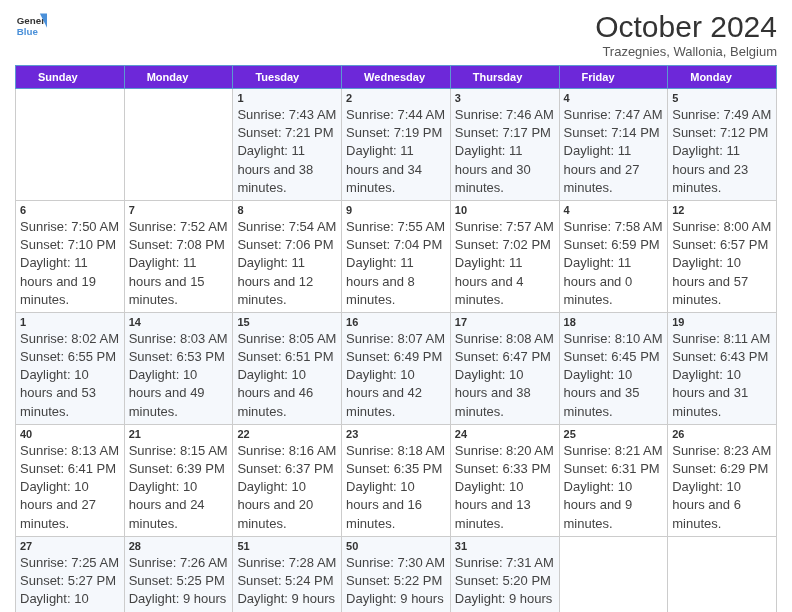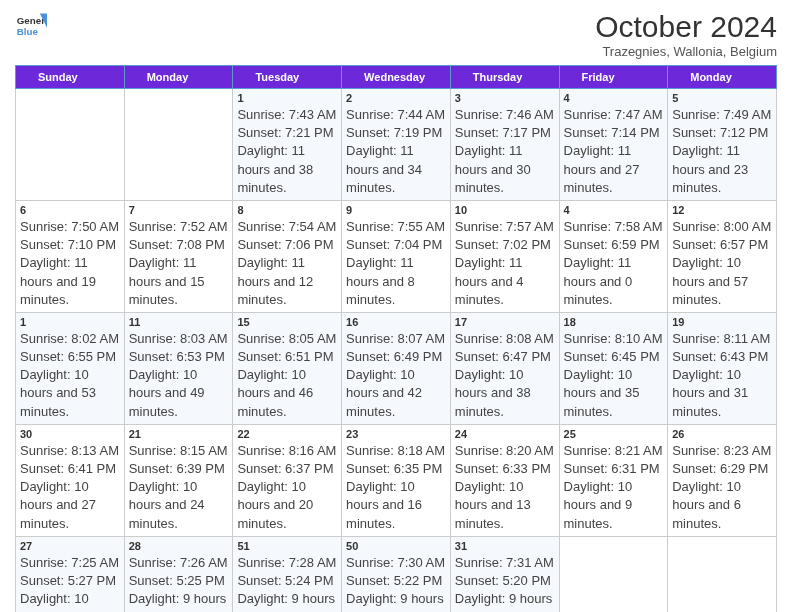--- a/index.html
+++ b/index.html
@@ -175,21 +175,21 @@
             <span class="day-num">12</span>
             <div class="day-info">Sunrise: 8:00 AM<br>Sunset: 6:57 PM<br>Daylight: 10 hours and 57 minutes.</div>
           </td>
         </tr>
         <tr>
           <td>
             <span class="day-num">1</span>
             <div class="day-info">Sunrise: 8:02 AM<br>Sunset: 6:55 PM<br>Daylight: 10 hours and 53 minutes.</div>
           </td>
           <td>
-            <span class="day-num">11</span>
+            <span class="day-num">14</span>
             <div class="day-info">Sunrise: 8:03 AM<br>Sunset: 6:53 PM<br>Daylight: 10 hours and 49 minutes.</div>
           </td>
           <td>
             <span class="day-num">15</span>
             <div class="day-info">Sunrise: 8:05 AM<br>Sunset: 6:51 PM<br>Daylight: 10 hours and 46 minutes.</div>
           </td>
           <td>
             <span class="day-num">16</span>
             <div class="day-info">Sunrise: 8:07 AM<br>Sunset: 6:49 PM<br>Daylight: 10 hours and 42 minutes.</div>
           </td>
@@ -201,21 +201,21 @@
             <span class="day-num">18</span>
             <div class="day-info">Sunrise: 8:10 AM<br>Sunset: 6:45 PM<br>Daylight: 10 hours and 35 minutes.</div>
           </td>
           <td>
             <span class="day-num">19</span>
             <div class="day-info">Sunrise: 8:11 AM<br>Sunset: 6:43 PM<br>Daylight: 10 hours and 31 minutes.</div>
           </td>
         </tr>
         <tr>
           <td>
-            <span class="day-num">30</span>
+            <span class="day-num">40</span>
             <div class="day-info">Sunrise: 8:13 AM<br>Sunset: 6:41 PM<br>Daylight: 10 hours and 27 minutes.</div>
           </td>
           <td>
             <span class="day-num">21</span>
             <div class="day-info">Sunrise: 8:15 AM<br>Sunset: 6:39 PM<br>Daylight: 10 hours and 24 minutes.</div>
           </td>
           <td>
             <span class="day-num">22</span>
             <div class="day-info">Sunrise: 8:16 AM<br>Sunset: 6:37 PM<br>Daylight: 10 hours and 20 minutes.</div>
           </td>

